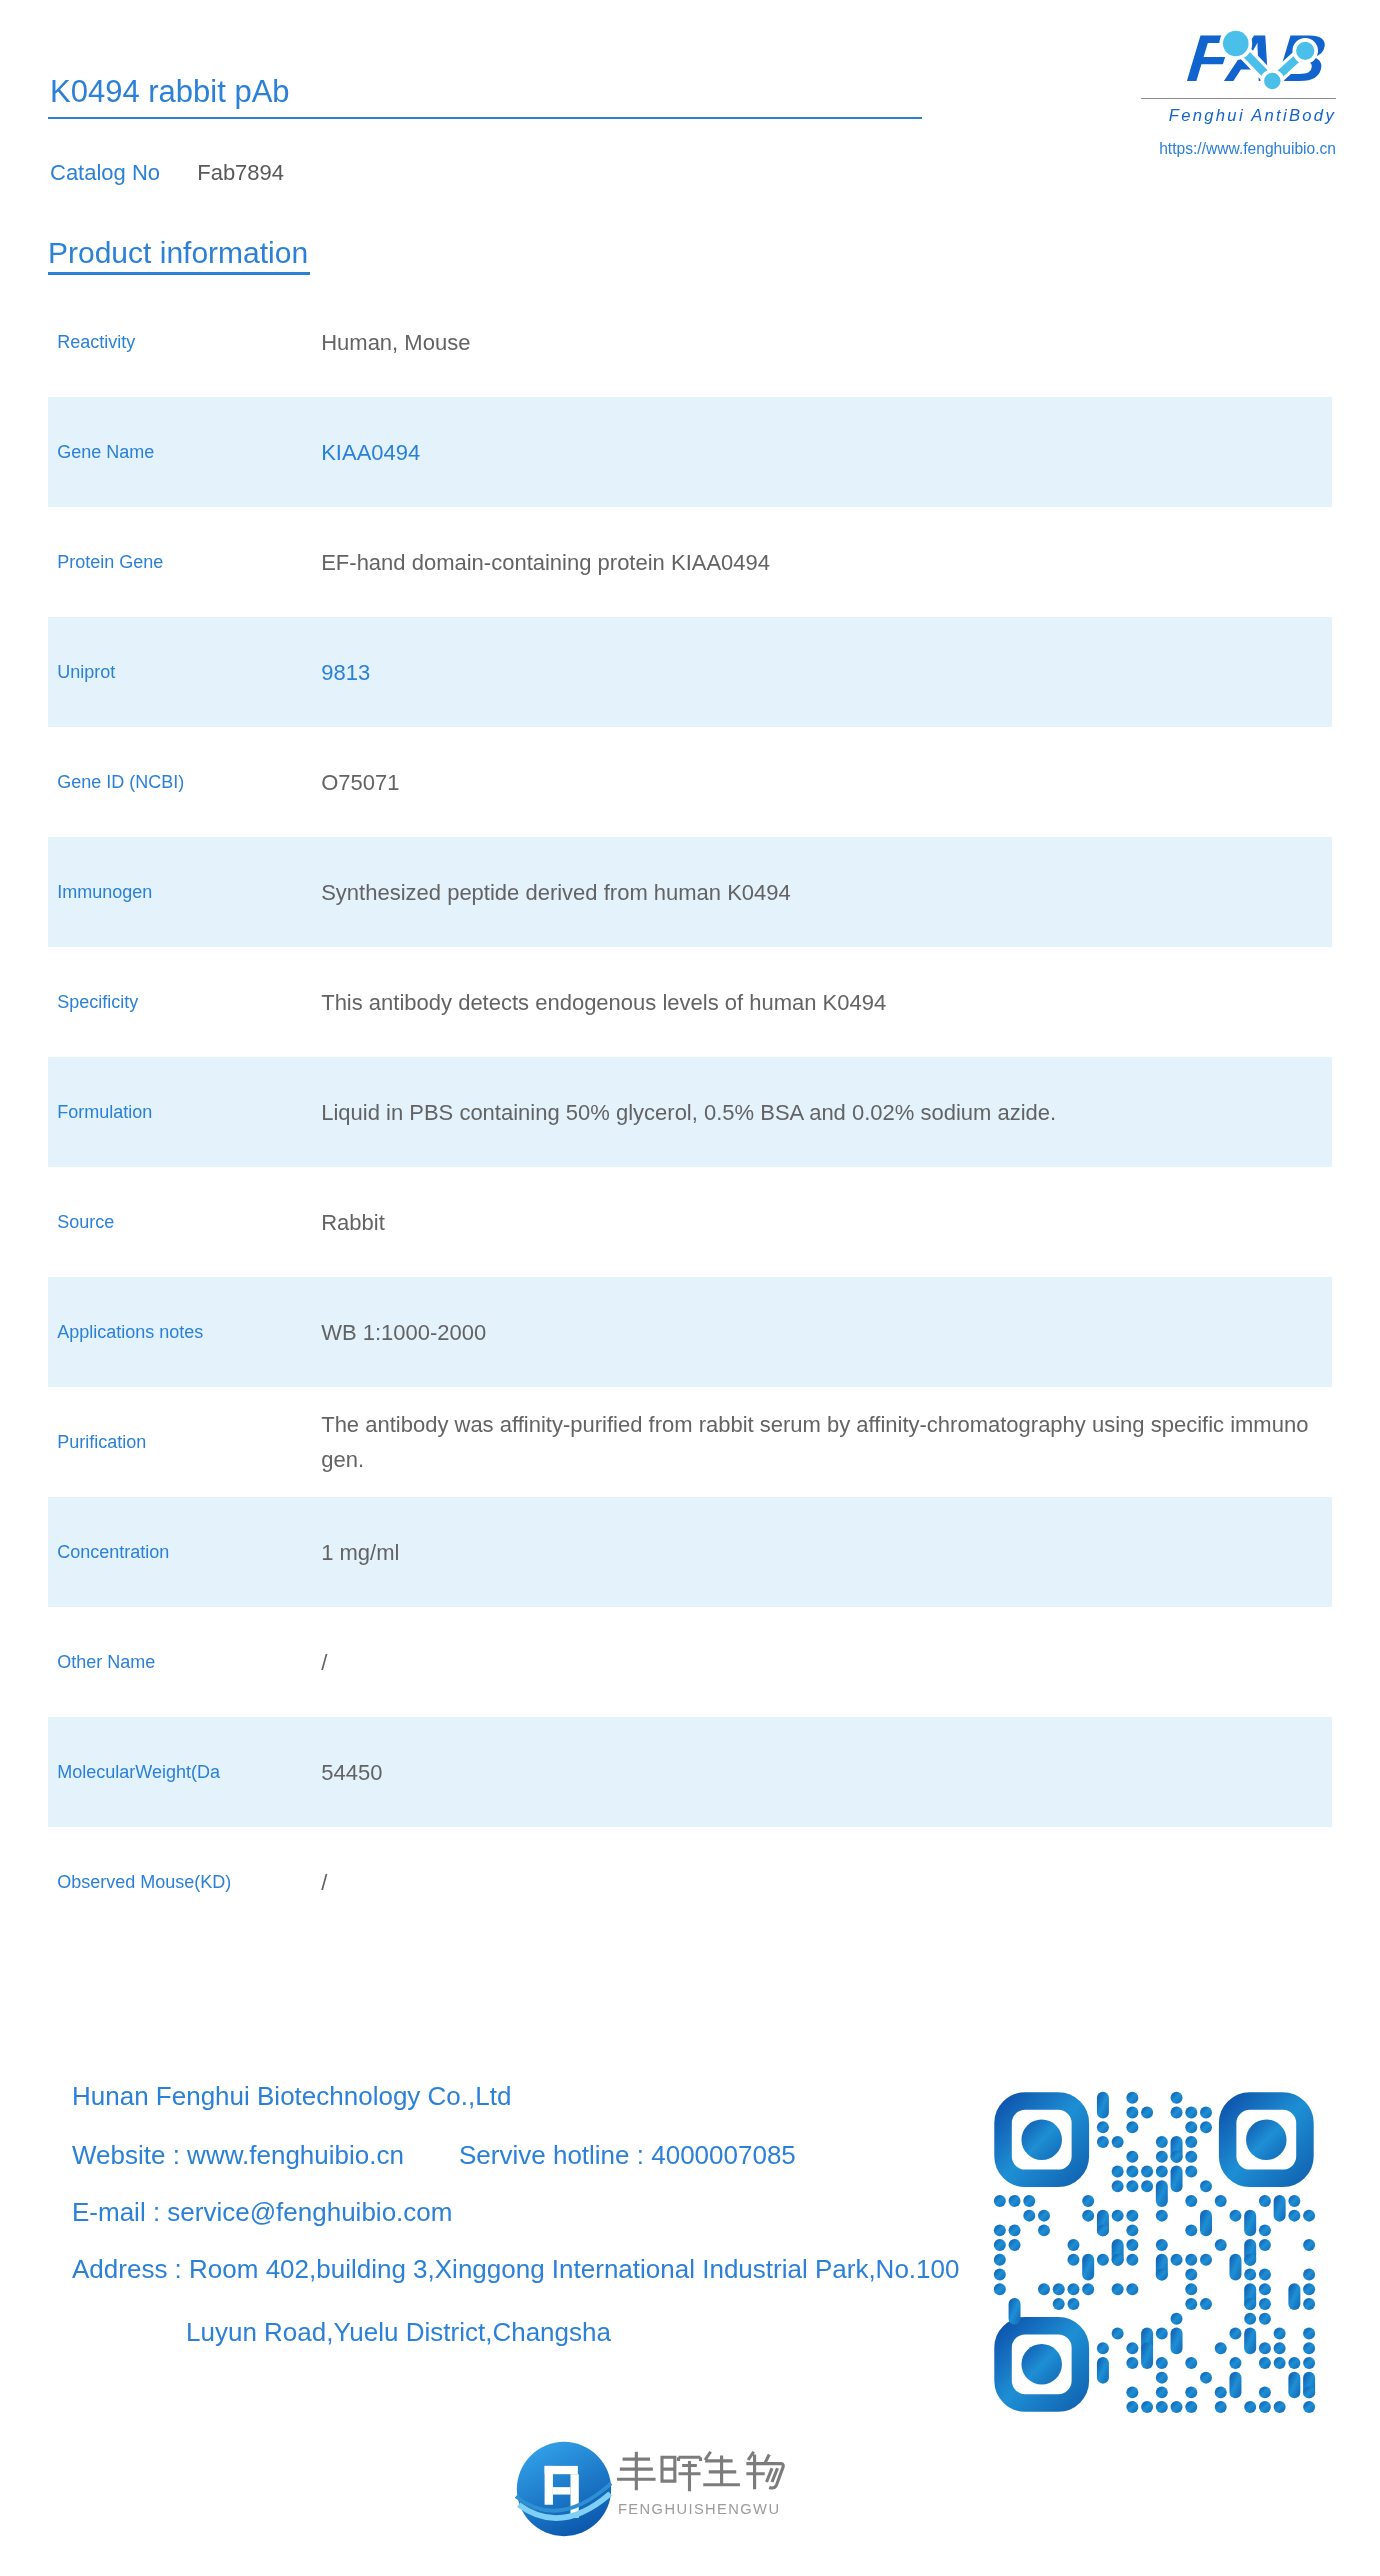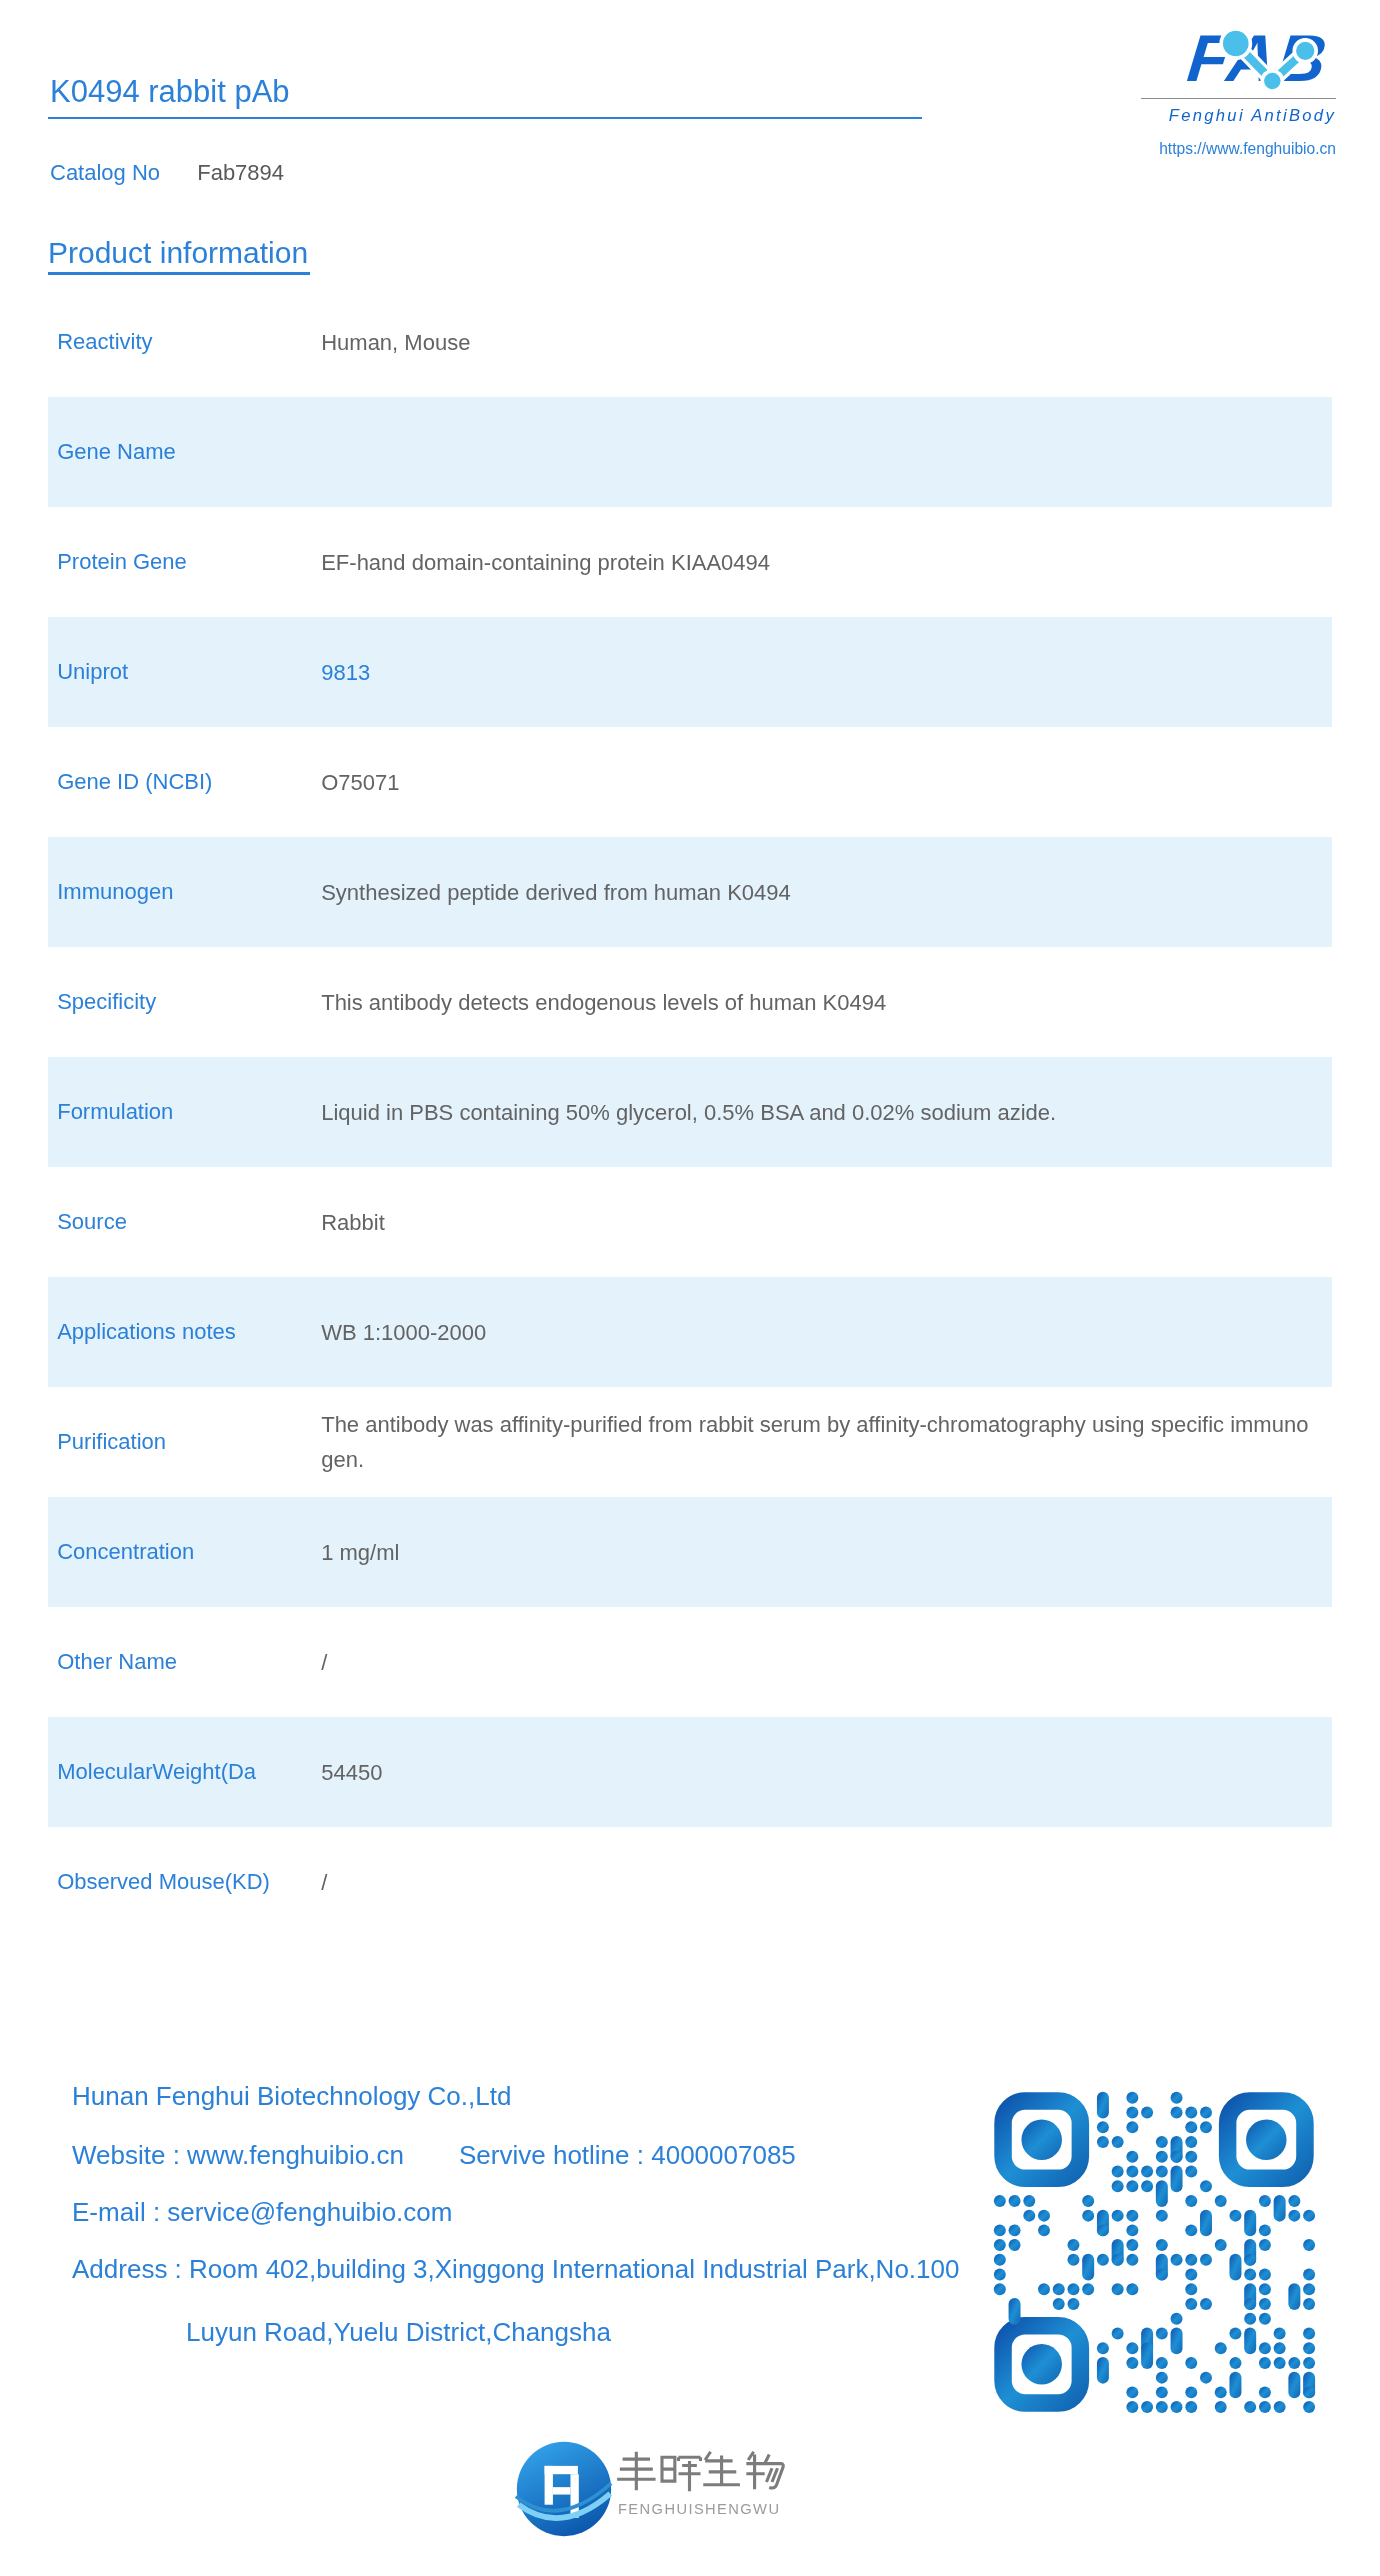--- a/index.html
+++ b/index.html
@@ -24,21 +24,21 @@
   .catalog-label{color:#2b80d8;}
   .catalog-value{color:#58595b;margin-left:31px;}
 
   .section-title{position:absolute;left:48px;top:236px;font-size:30px;color:#2b80d8;}
   .section-rule{position:absolute;left:48px;top:272px;width:262px;height:2.8px;background:#2b80d8;}
 
   
   .table{position:absolute;left:48px;top:287px;width:1284px;}
   .row{height:110px;display:flex;align-items:center;padding-left:9.2px;box-sizing:border-box;}
   .row:nth-child(even){background:#e4f2fc;}
-  .row .label{width:264px;flex:none;color:#2b80d8;font-size:22px;}
+  .row .label{width:264px;flex:none;color:#2b80d8;font-size:18px;}
   .row .value{color:#636363;font-size:22px;width:994px;word-break:break-all;line-height:35px;}
   .row.link .value{color:#2b80d8;}
 
   
   .f-line{position:absolute;left:72px;font-size:26px;color:#2b80d8;white-space:nowrap;}
   .f-company{top:2081px;}
   .f-website{top:2140px;}
   .f-hotline{position:absolute;left:387px;top:0;}
   .f-email{top:2197px;}
   .f-address{top:2254px;}
@@ -84,20 +84,21 @@
   <div class="section-title">Product information</div>
   <div class="section-rule"></div>
 
   <div class="table">
     <div class="row">
       <div class="label">Reactivity</div>
       <div class="value">Human, Mouse</div>
     </div>
     <div class="row link">
       <div class="label">Gene Name</div>
+      <div class="value">KIAA0494</div>
     </div>
     <div class="row">
       <div class="label">Protein Gene</div>
       <div class="value">EF-hand domain-containing protein KIAA0494</div>
     </div>
     <div class="row link">
       <div class="label">Uniprot</div>
       <div class="value">9813</div>
     </div>
     <div class="row">

